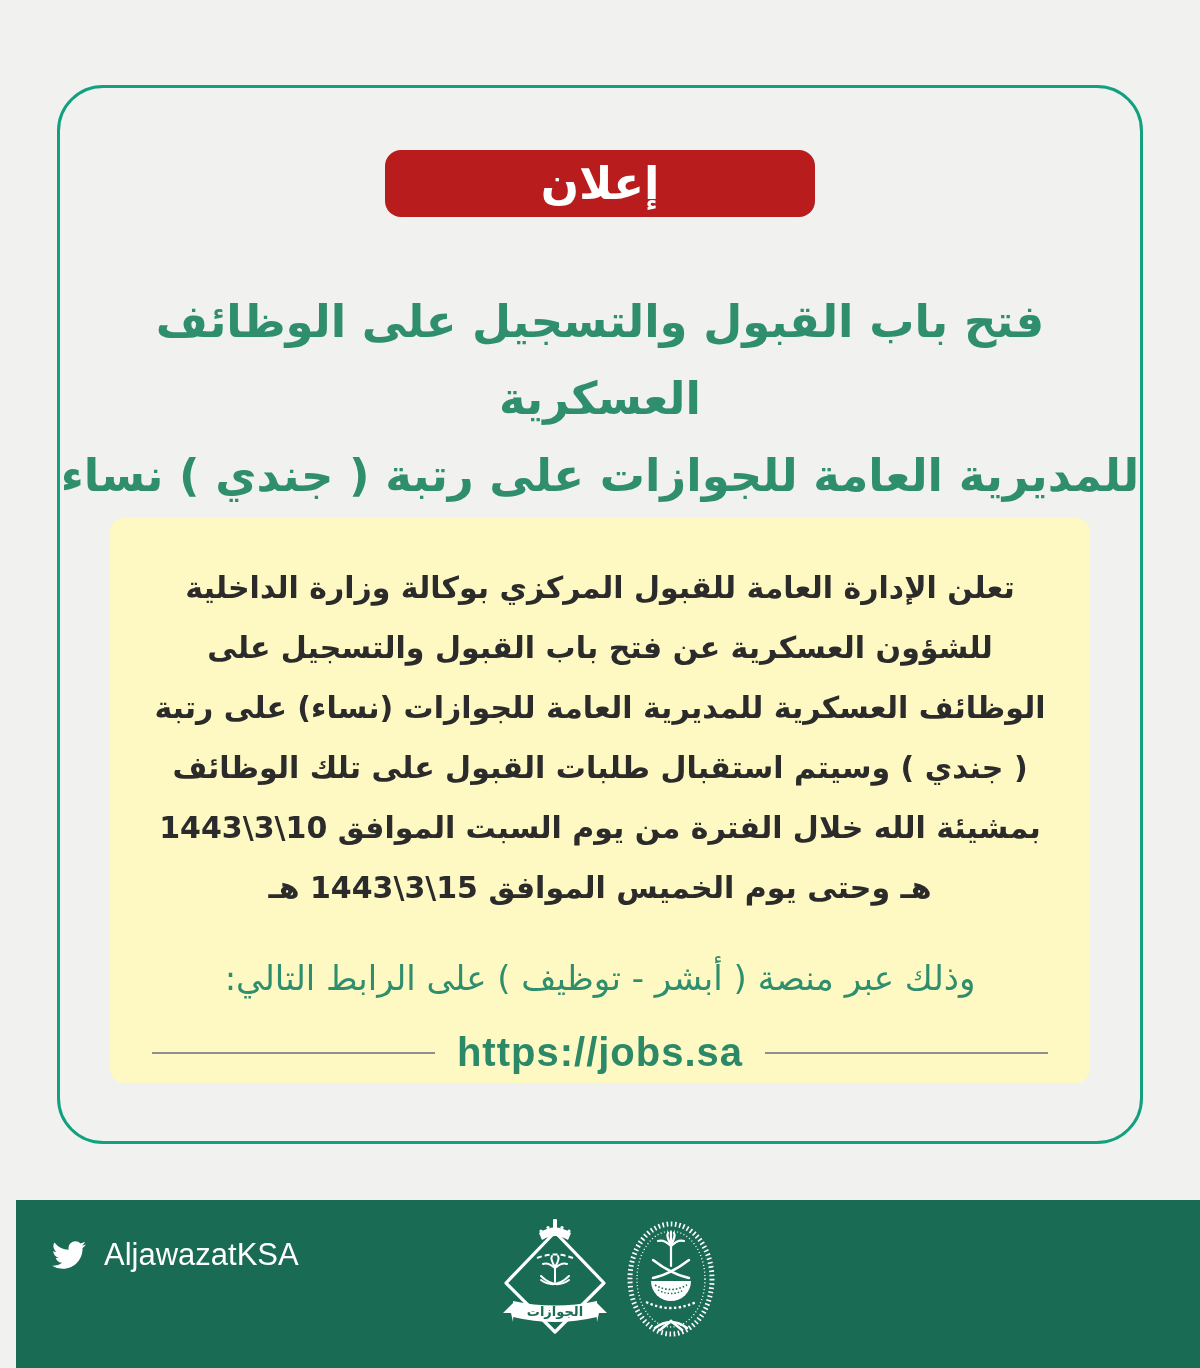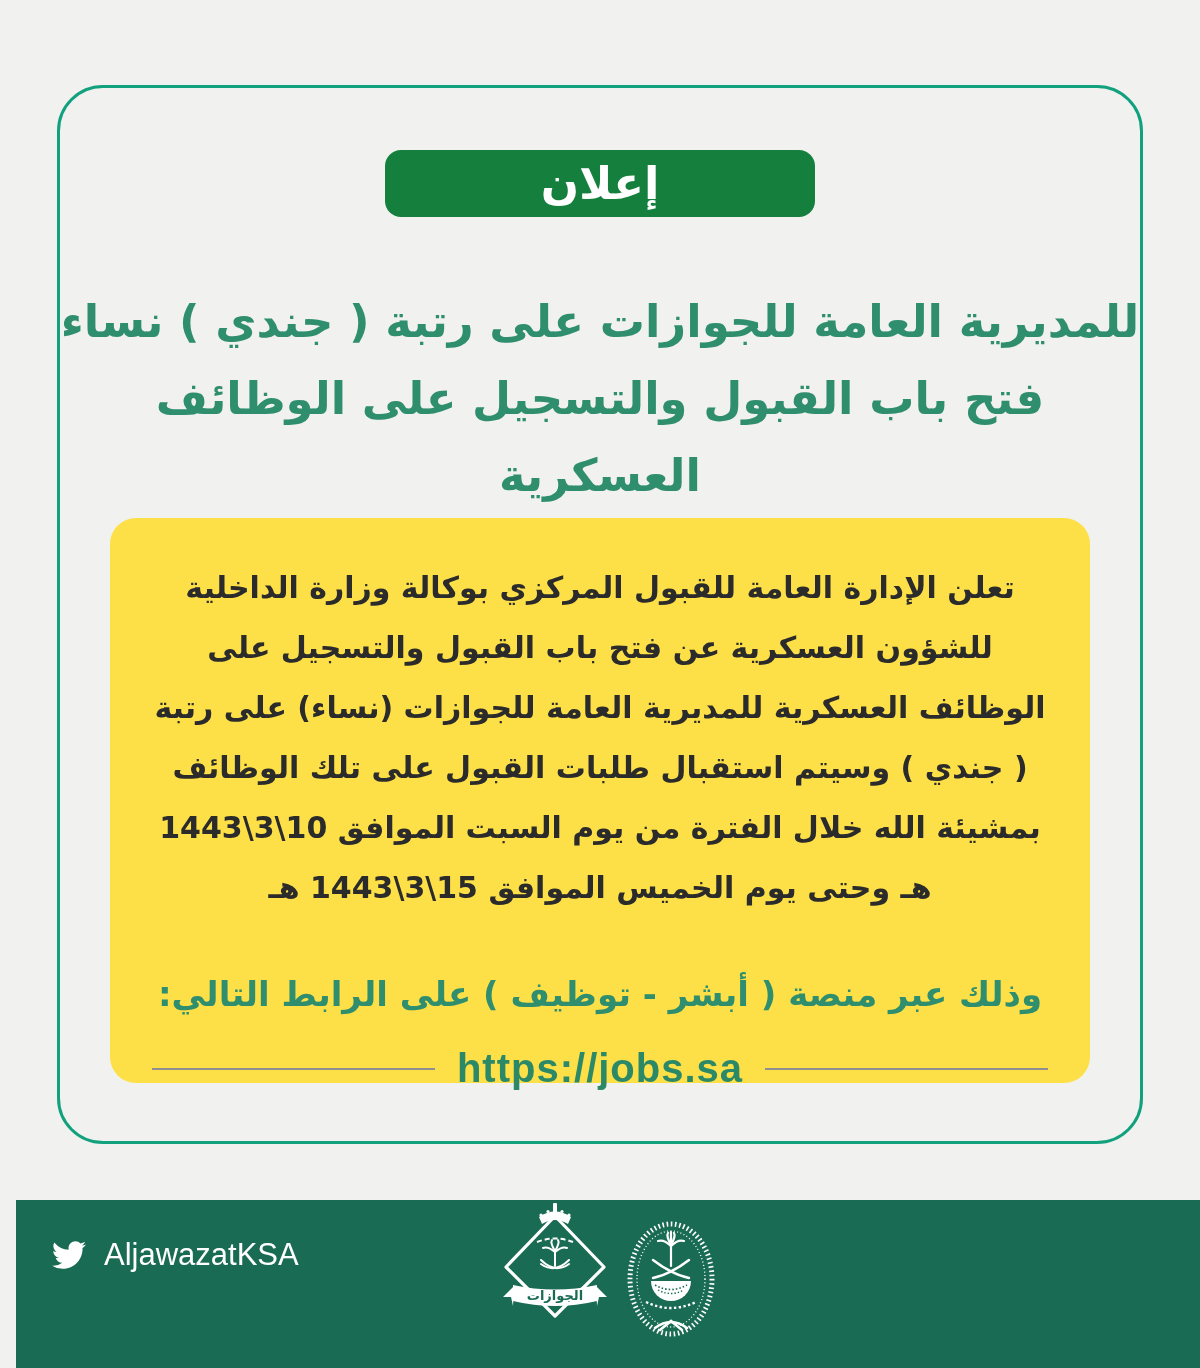--- a/index.html
+++ b/index.html
@@ -19,21 +19,21 @@
     border:3px solid #12a17e;
     border-radius:46px;
   }
 
   
   .badge {
     position:absolute;
     left:50%; top:150px;
     transform:translateX(-50%);
     width:430px; height:67px;
-    background:#15803d;
+    background:#b91c1c;
     border-radius:16px;
     color:#ffffff;
     font-size:45px; font-weight:bold;
     display:flex; align-items:center; justify-content:center;
     line-height:1;
   }
 
   
   .title {
     position:absolute;
@@ -45,39 +45,39 @@
     font-weight:bold;
     line-height:77px;
     direction:rtl;
   }
 
   
   .card {
     position:absolute;
     left:110px; top:518px;
     width:980px; height:565px;
-    background:#fde047;
-    border-radius:26px;
+    background:#fef9c3;
+    border-radius:14px;
     padding:40px 42px 12px 42px;
   }
   .paragraph {
     direction:rtl;
     text-align:center;
     color:#2b2b2b;
     font-size:30px;
     font-weight:bold;
     line-height:60px;
   }
   .platform-line {
-    margin-top:56px;
+    margin-top:40px;
     direction:rtl;
     text-align:center;
     color:#2f8e6e;
     font-size:34px;
-    font-weight:bold;
+    font-weight:normal;
   }
   .link-row {
     margin-top:32px;
     display:flex;
     align-items:center;
   }
   .rule {
     flex:1;
     border-top:2px solid #8f8f8f;
     height:0;
@@ -113,35 +113,35 @@
     align-items:center;
     gap:18px;
     height:42px;
     color:#ffffff;
     font-family:"Liberation Sans","DejaVu Sans",sans-serif;
     font-size:31px;
     cursor:pointer;
   }
   .social-row svg { display:block; }
 
-  .jawazat-logo { position:absolute; left:484px; top:0; }
+  .jawazat-logo { position:absolute; left:484px; top:16px; }
   .moi-logo     { position:absolute; left:606px; top:18px; }
 </style>
 </head>
 <body>
 
 <div class="frame"></div>
 
 <div class="badge">
   <span>إعلان</span>
 </div>
 
 <div class="title">
+  <div>فتح باب القبول والتسجيل على الوظائف العسكرية</div>
   <div>للمديرية العامة للجوازات على رتبة ( جندي ) نساء</div>
-  <div>فتح باب القبول والتسجيل على الوظائف العسكرية</div>
 </div>
 
 <div class="card">
   <div class="paragraph">تعلن الإدارة العامة للقبول المركزي بوكالة وزارة الداخلية للشؤون العسكرية عن فتح باب القبول والتسجيل على الوظائف العسكرية للمديرية العامة للجوازات (نساء) على رتبة ( جندي ) وسيتم استقبال طلبات القبول على تلك الوظائف بمشيئة الله خلال الفترة من يوم السبت الموافق 10\3\1443 هـ وحتى يوم الخميس الموافق 15\3\1443 هـ</div>
   <div class="platform-line">وذلك عبر منصة ( أبشر - توظيف ) على الرابط التالي:</div>
   <div class="link-row">
     <div class="rule"></div>
     <a class="jobs-link" href="#">https://jobs.sa</a>
     <div class="rule"></div>
   </div>

